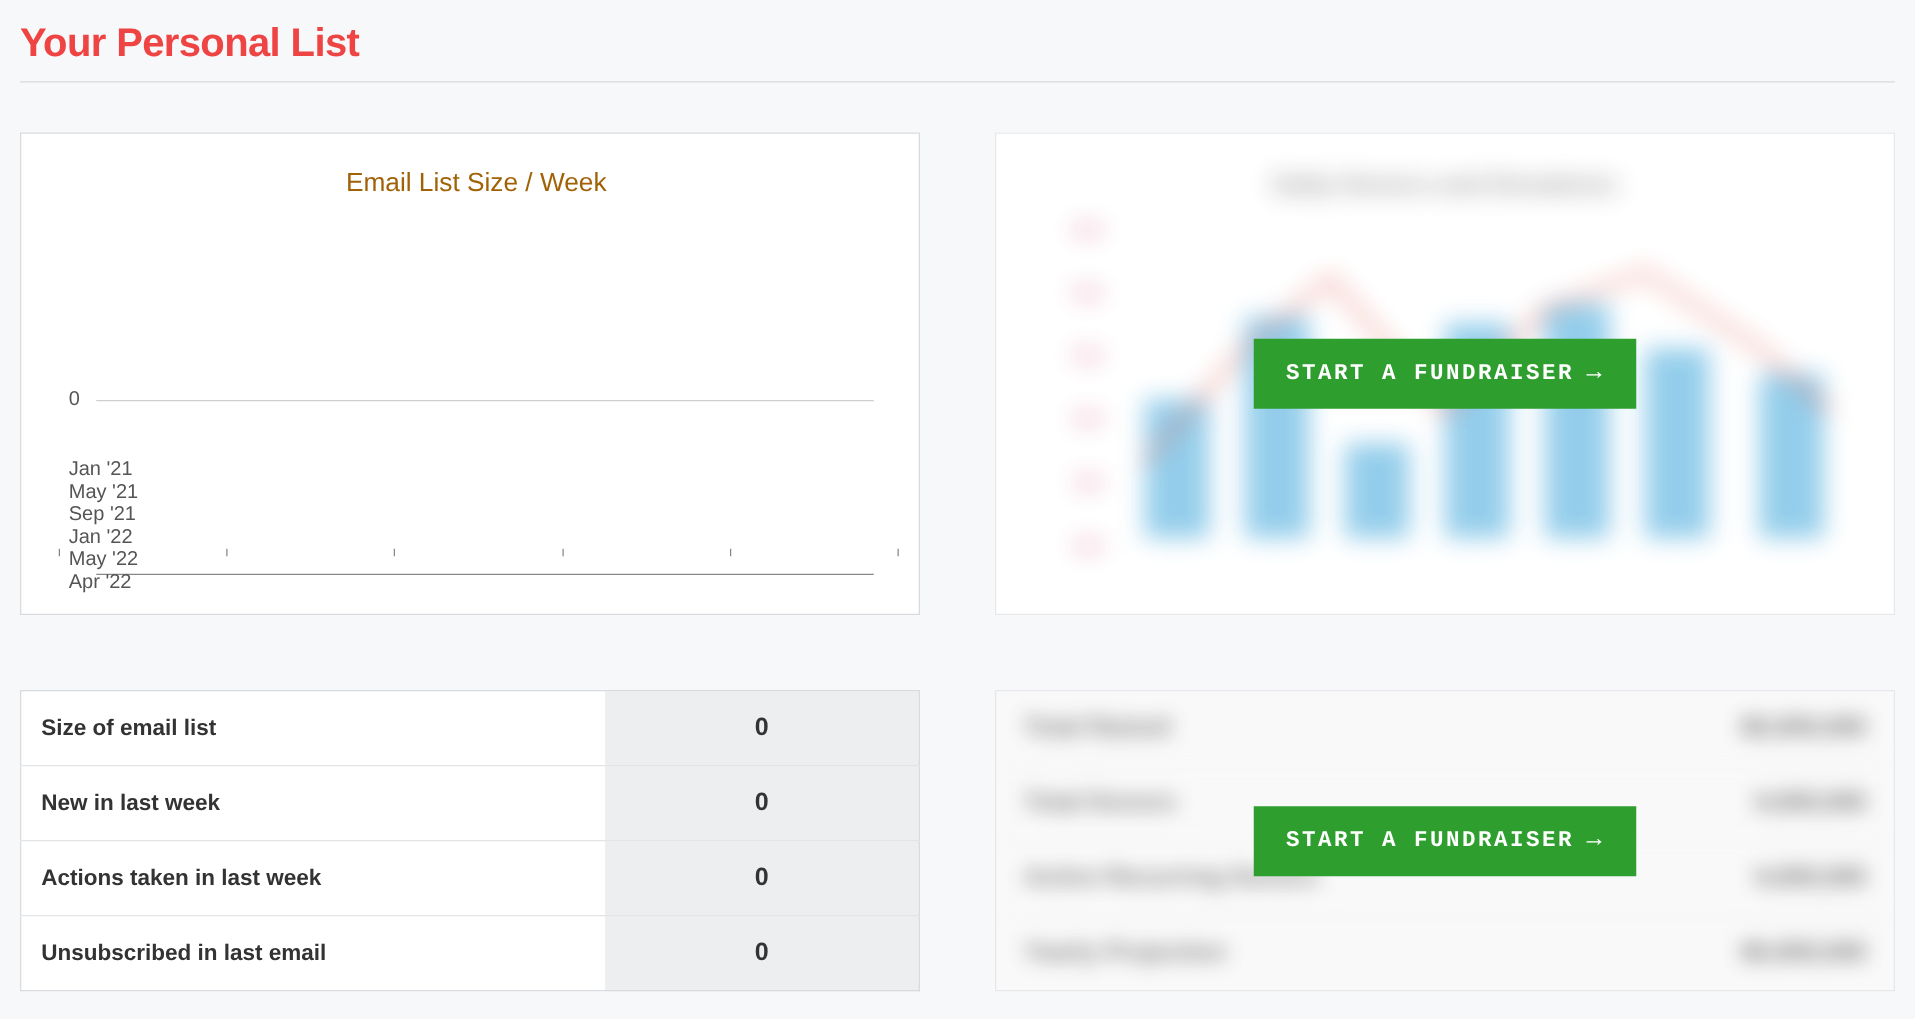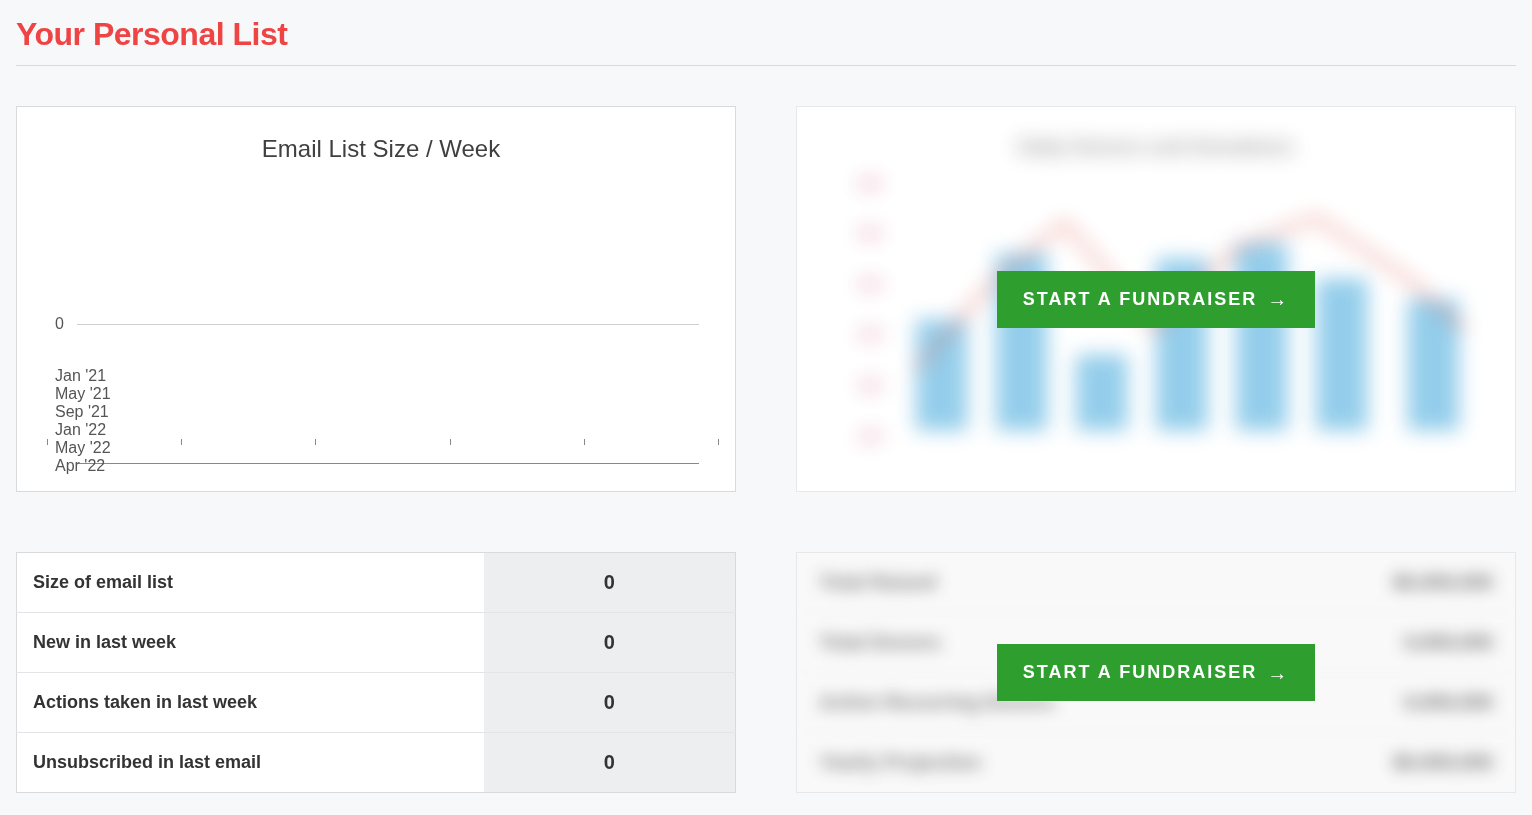--- a/index.html
+++ b/index.html
@@ -32,22 +32,22 @@
       padding: 12px 8px 12px 8px;
       position: relative;
     }
     .chart-wrap {
       height: 360px;
       position: relative;
       padding: 10px 20px 30px 30px;
     }
     .chart-title {
       text-align: center;
-      font-size: 24px;
-      color: #404040;
+      font-size: 21px;
+      color: #a16207;
       margin-top: 6px;
       margin-bottom: 10px;
     }
     .chart-area {
       position: relative;
       height: 290px;
       width: 100%;
     }
     .y-tick {
       position: absolute;
@@ -115,20 +115,21 @@
       color: #fff;
       border: none;
       padding: 18px 26px;
       font-size: 18px;
       font-weight: 700;
       letter-spacing: 2px;
       cursor: pointer;
       display: inline-flex;
       align-items: center;
       gap: 10px;
+      font-family: Liberation Mono, monospace;
     }
     .cta-btn .arrow {
       font-size: 20px;
       line-height: 1;
     }
 
     
     .stats-section {
       display: grid;
       grid-template-columns: 1fr 1fr;

